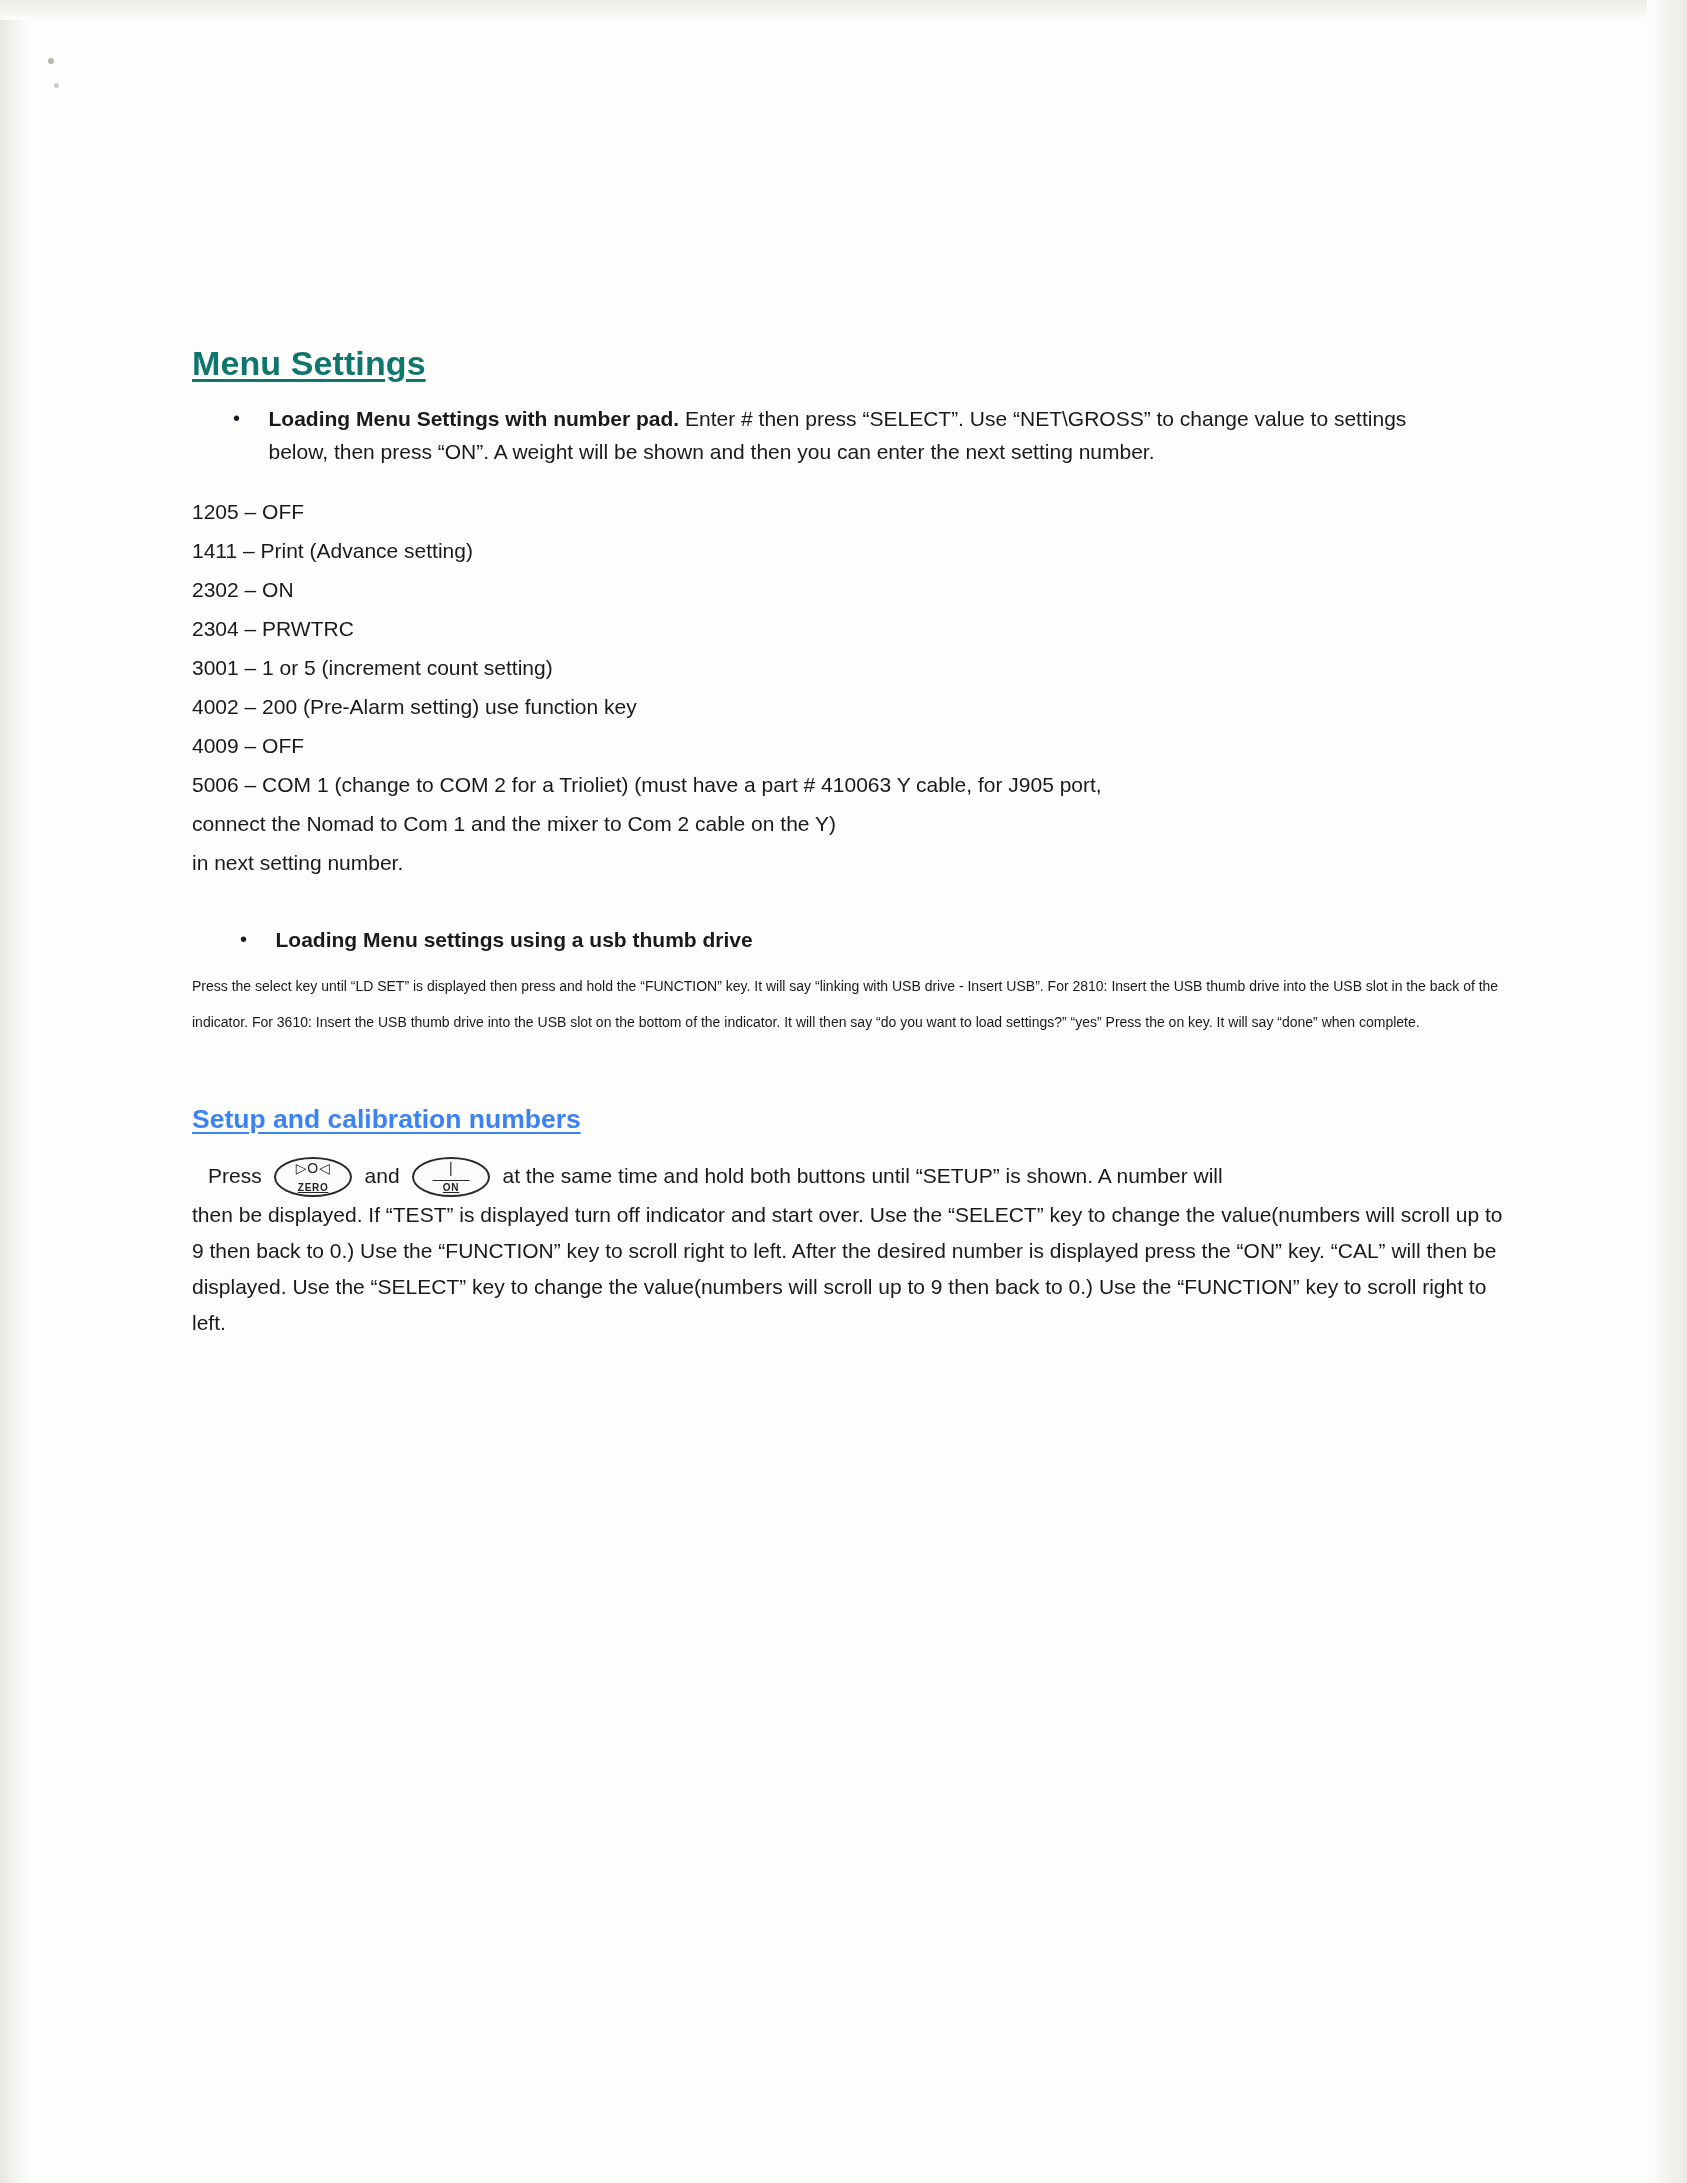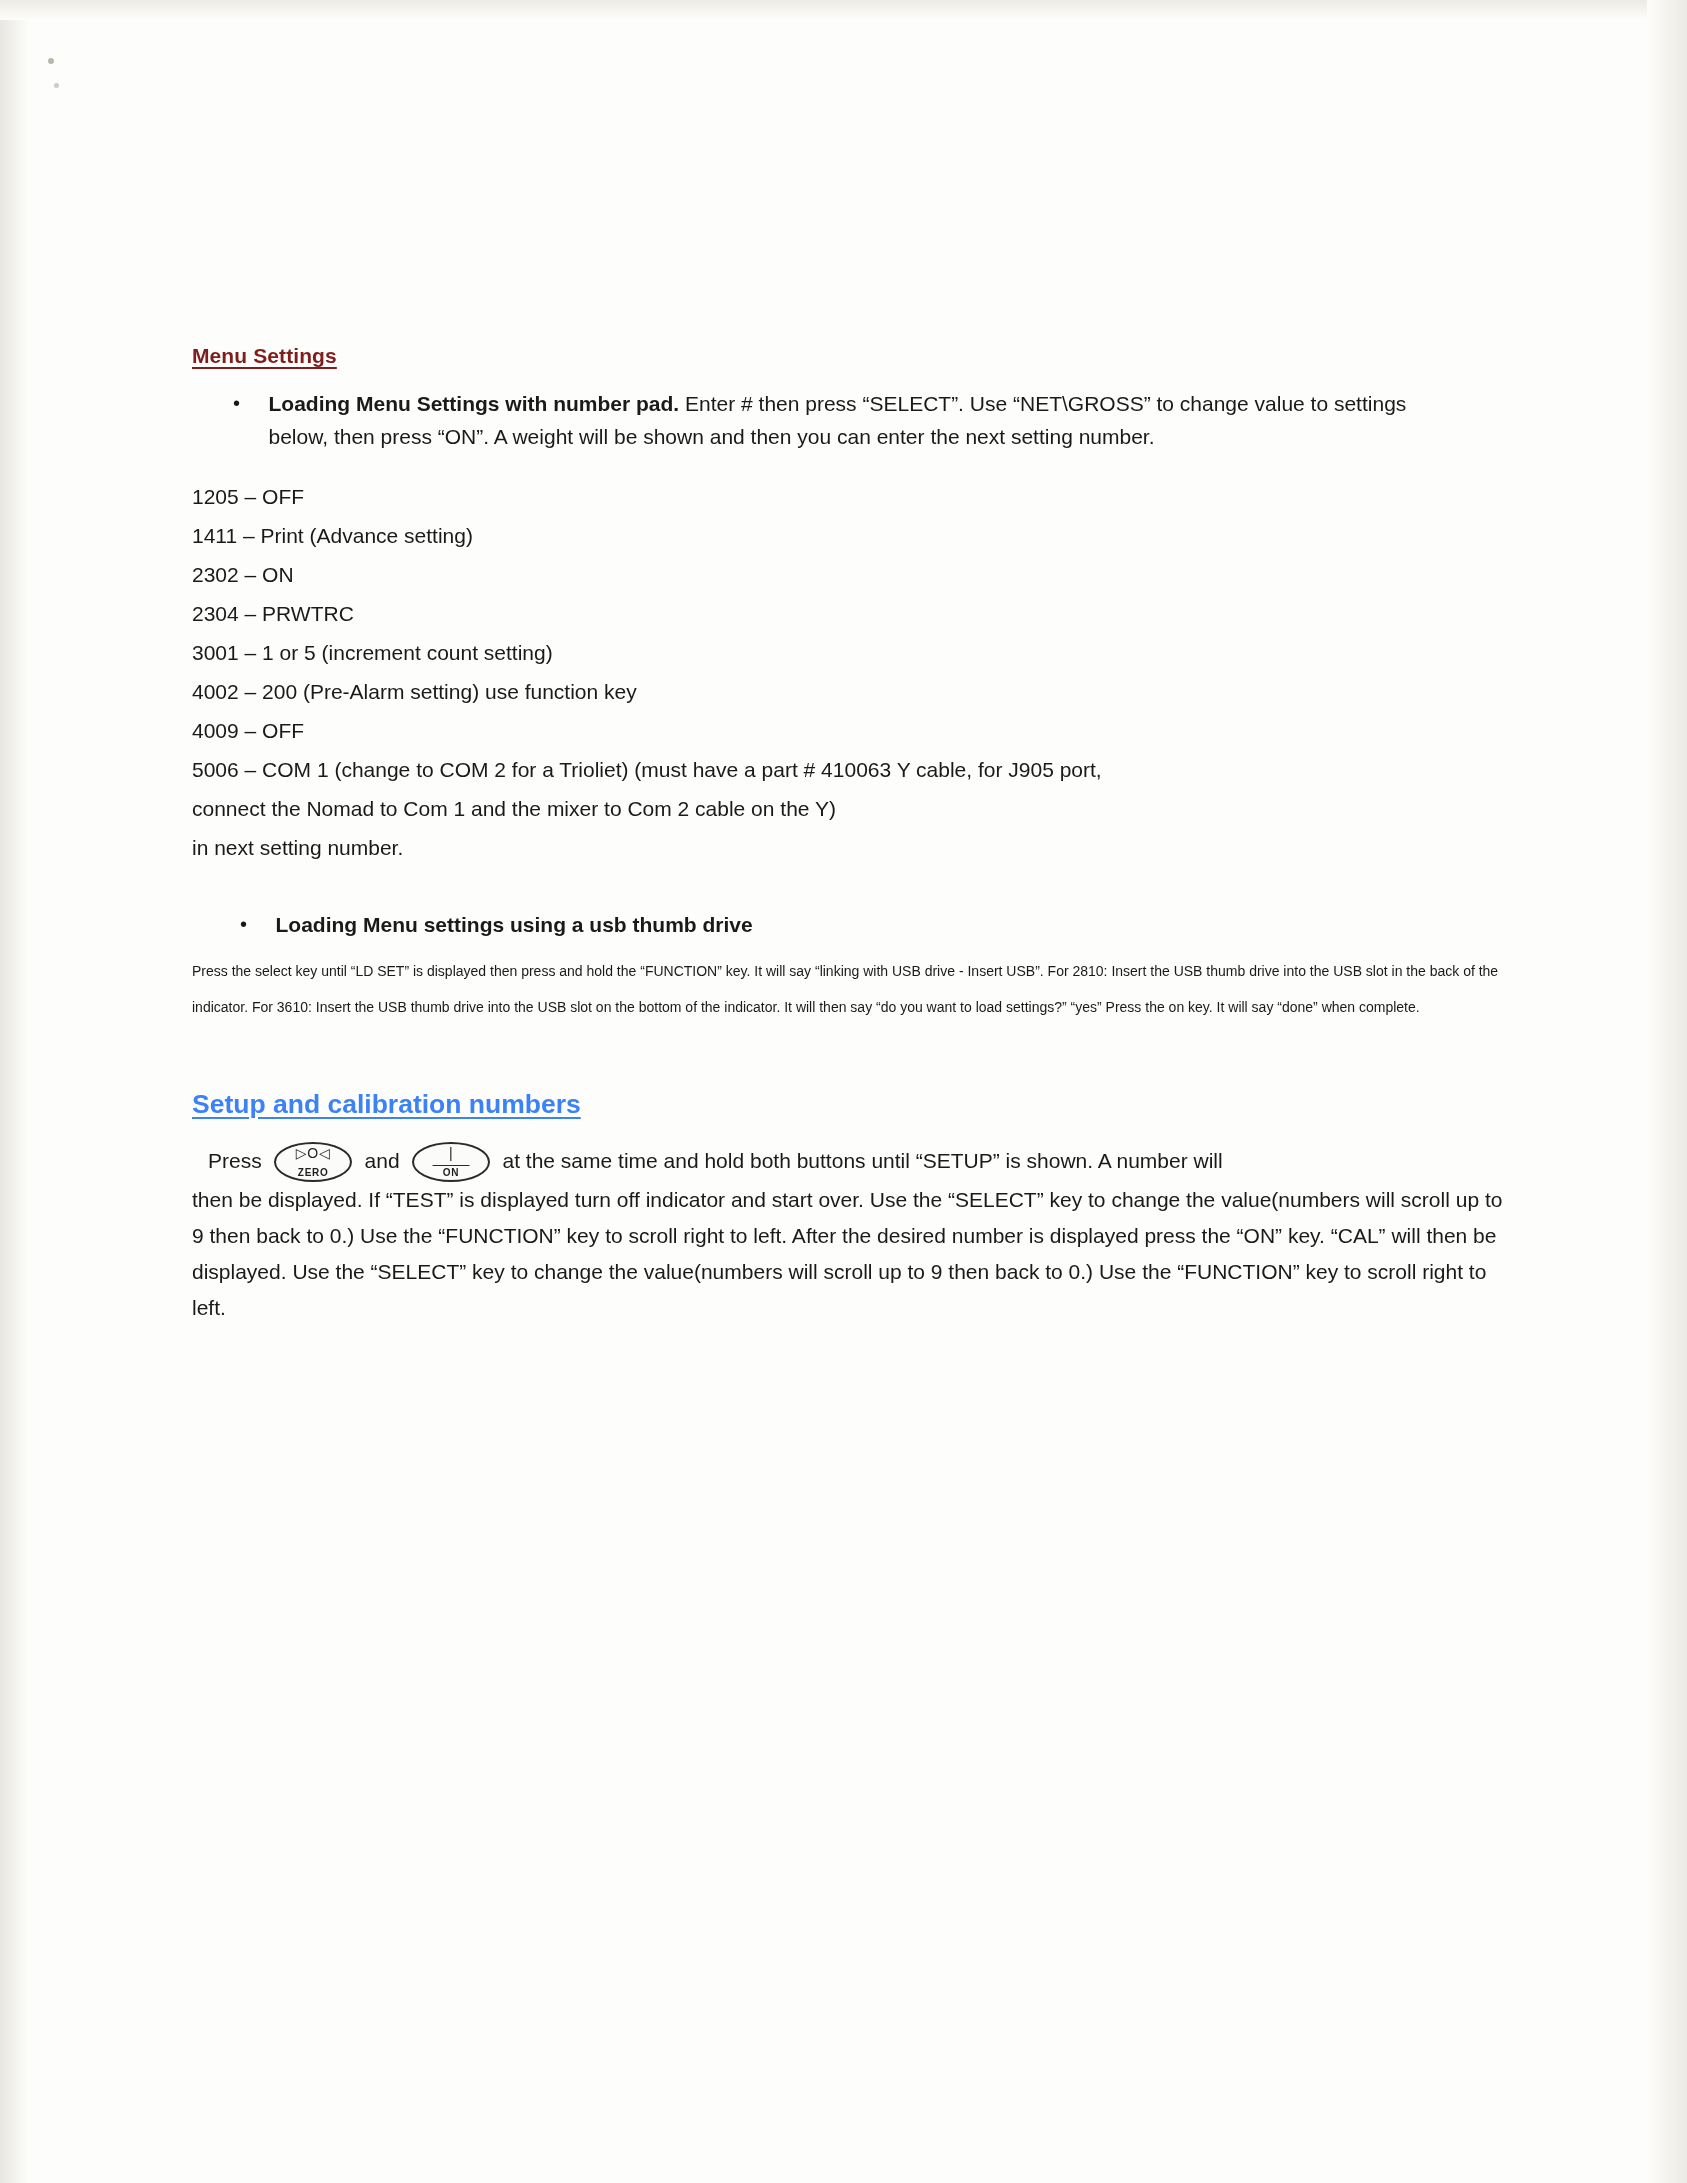--- a/index.html
+++ b/index.html
@@ -46,27 +46,27 @@
   }
 
   .content {
     position: absolute;
     left: 192px;
     top: 344px;
     width: 1317px;
   }
 
   h1.section-title {
-    font-size: 21px;
+    font-size: 34px;
     font-weight: bold;
     letter-spacing: 0.1px;
     margin: 0 0 18.5px 0;
     text-decoration: underline;
     text-underline-offset: 4px;
-    color: #7f1d1d;
+    color: #0f766e;
   }
 
   .bullet-block {
     display: flex;
     margin-left: 41px;
     margin-bottom: 6.6px;
   }
   .bullet-dot {
     width: 22.5px;
     flex: 0 0 22.5px;
@@ -141,20 +141,21 @@
     position: absolute;
     bottom: 0.7px;
     left: 0;
     width: 100%;
     text-align: center;
     font-size: 10px;
     line-height: 12px;
     font-weight: bold;
     letter-spacing: 0.7px;
     color: #1f1f1f;
+    text-decoration: underline;
   }
   .keycap .bar {
     position: absolute;
     left: 50%;
     transform: translateX(-50%);
     bottom: 14px;
     width: 37px;
     height: 1.3px;
     background: #2a2a2a;
   }

